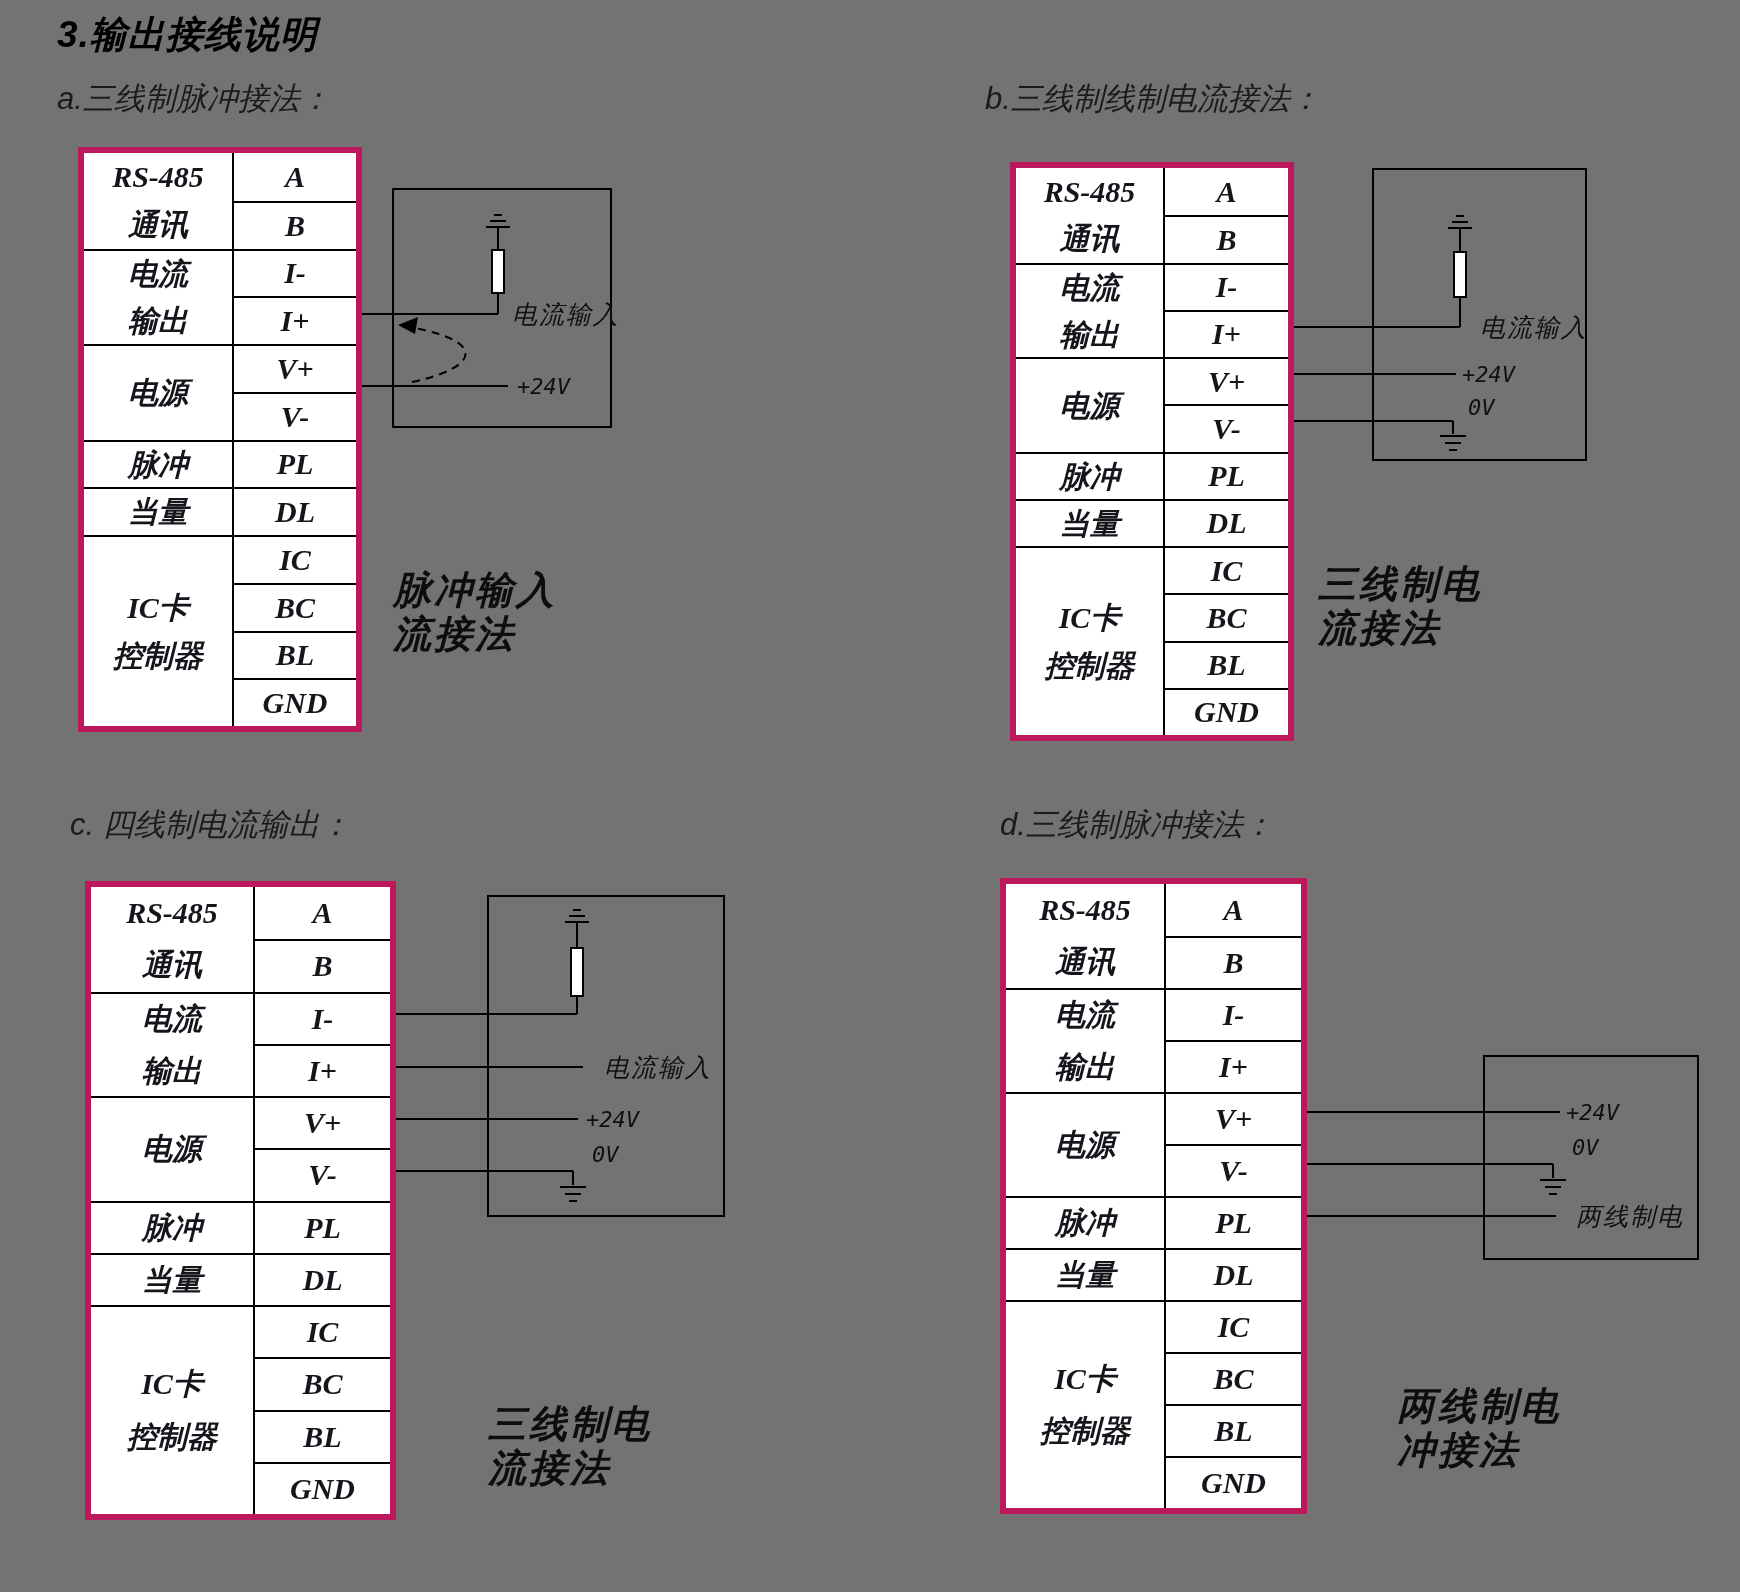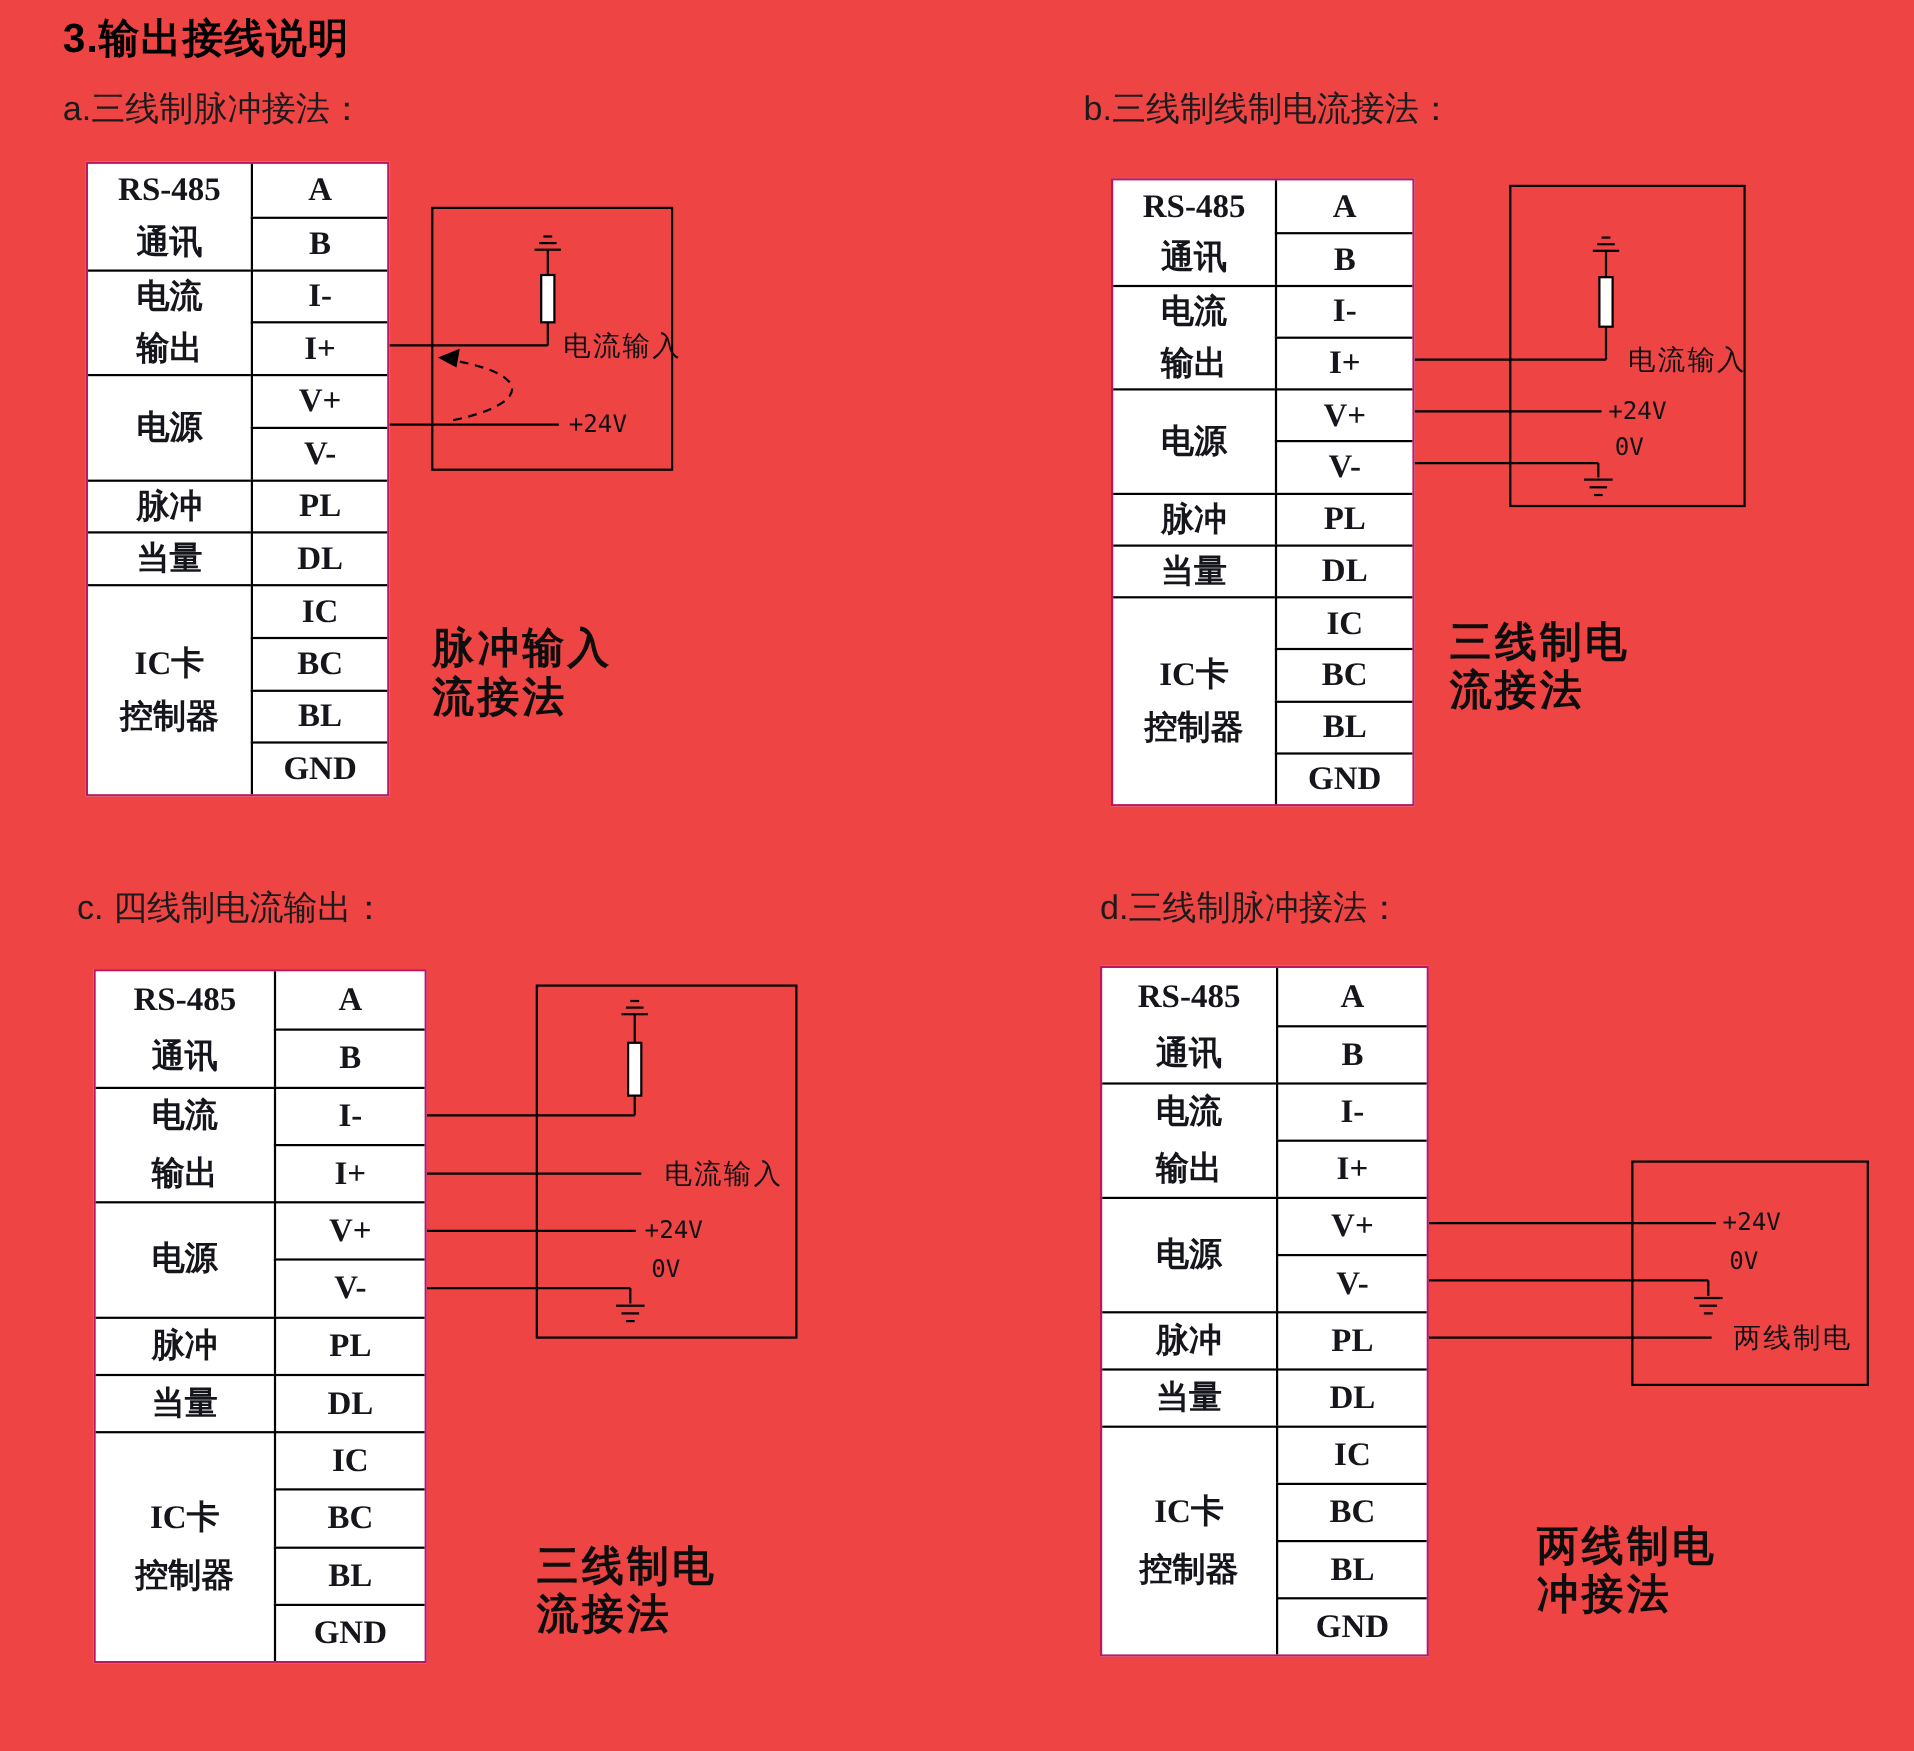--- a/index.html
+++ b/index.html
@@ -1,21 +1,21 @@
 <!DOCTYPE html>
 <html><head>
 <meta charset="utf-8">
 <style>
   html,body{margin:0;padding:0;background:#fff;}
-  .page{position:relative;width:1740px;height:1592px;background:#ef4444;overflow:hidden;
-        font-family:"Liberation Sans",sans-serif;color:#000;}
+  .page{position:relative;width:1740px;height:1592px;background:#737373;overflow:hidden;
+        font-family:"Liberation Sans",sans-serif;color:#000;font-style:italic;}
   .page-title{position:absolute;left:57px;top:10px;font-size:37px;font-weight:700;
               letter-spacing:1px;color:#000;}
   .subtitle{position:absolute;font-size:31px;font-weight:400;color:#1b1b1b;white-space:nowrap;}
-  .term-table{position:absolute;display:grid;border:2px solid #be185d;background:#fff;}
+  .term-table{position:absolute;display:grid;border:6px solid #be185d;background:#fff;}
   .term-table .cell{display:flex;flex-direction:column;align-items:center;justify-content:center;
         font-family:"Liberation Serif",serif;font-weight:700;color:#15151c;}
   .term-table .gcell{grid-column:1;}
   .term-table .tcell{grid-column:2;border-left:2px solid #000;}
   .term-table .bt{border-top:2px solid #000;}
   .term-table .cline{display:block;text-align:center;}
   .wiring-svg{position:absolute;left:0;top:0;}
   .box-label{position:absolute;transform:translateY(-50%);white-space:nowrap;
         font-family:"Liberation Serif",serif;color:#101014;}
   .box-label.cjk{font-size:25px;letter-spacing:2px;}

